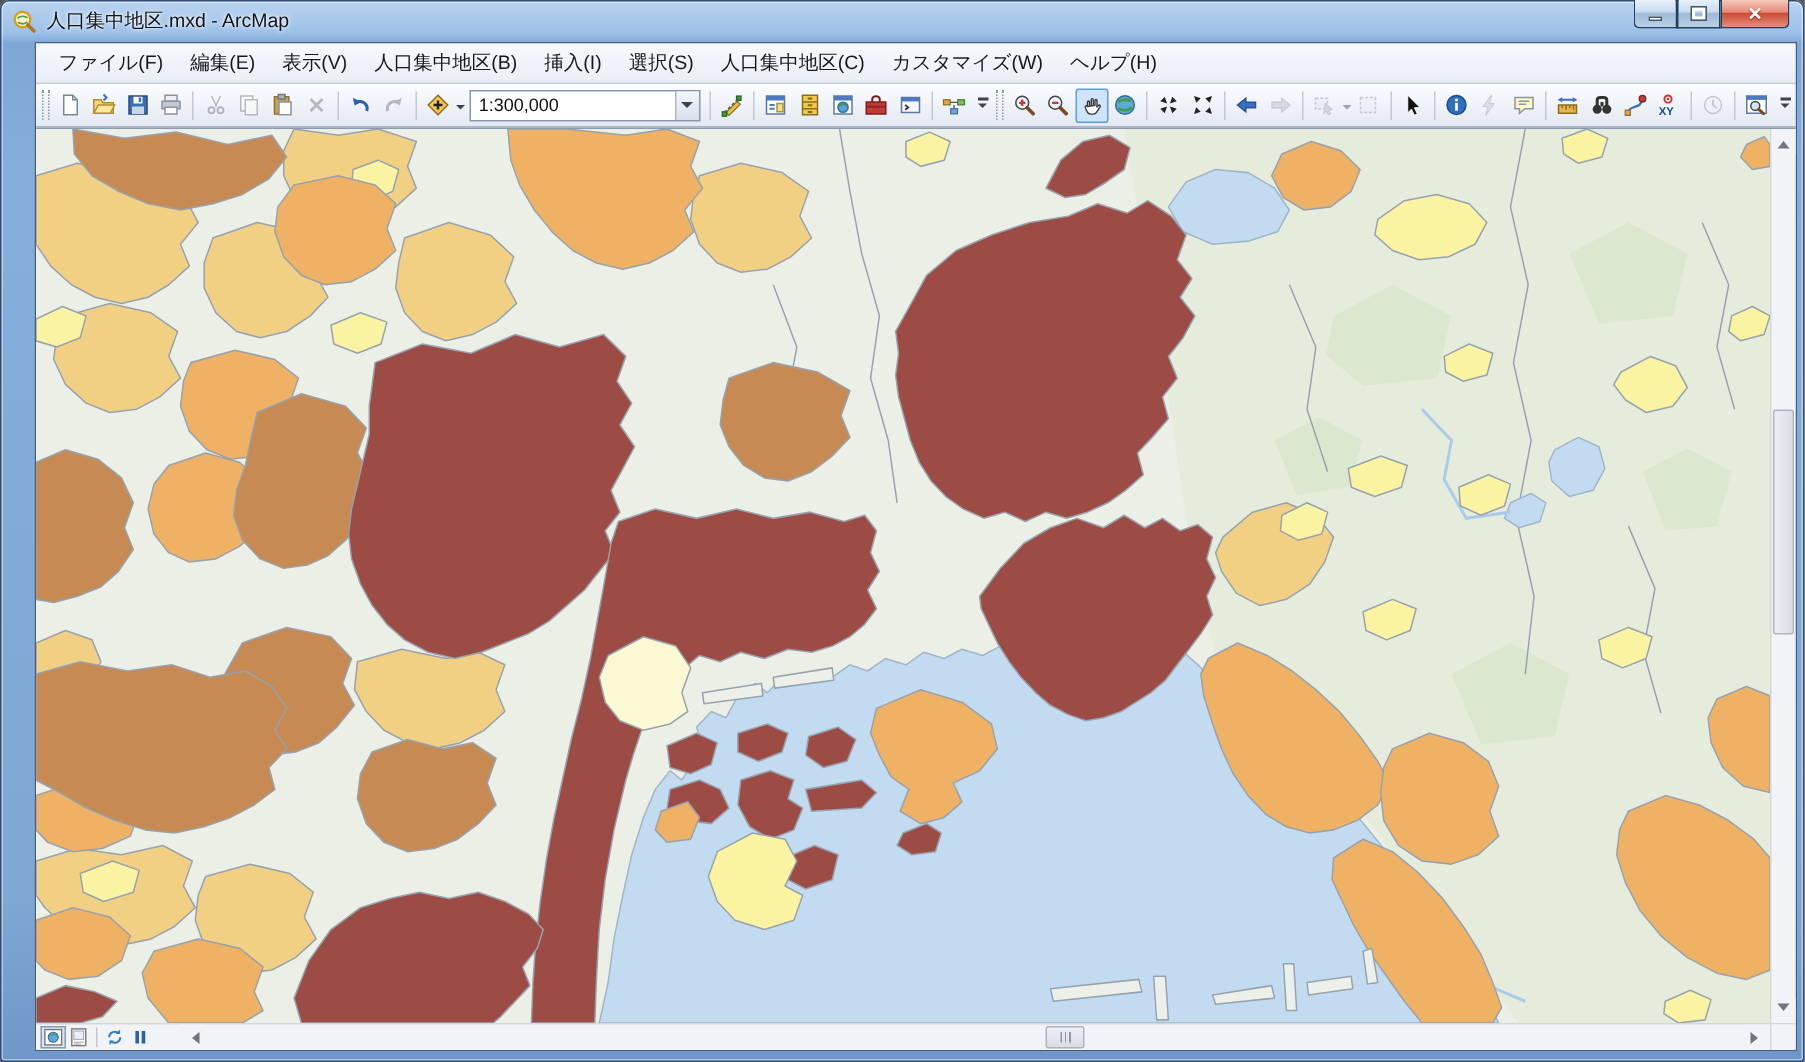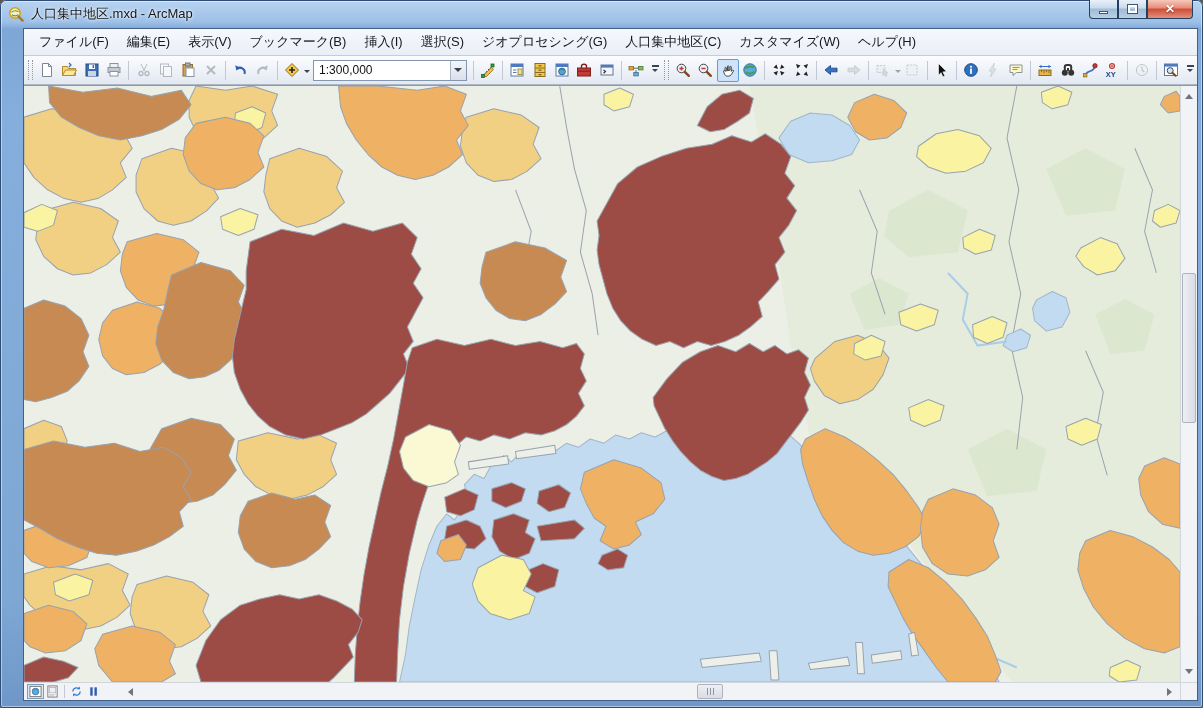--- a/index.html
+++ b/index.html
@@ -96,24 +96,23 @@
         </div>
     </div>
   </div>
 
   <div class="client">
 
     <div class="menubar" id="menubar">
         <span class="menu-item">ファイル(F)</span>
         <span class="menu-item">編集(E)</span>
         <span class="menu-item">表示(V)</span>
-        <span class="menu-item">ブックマーク(B)</span>
+        <span class="menu-item">人口集中地区(B)</span>
         <span class="menu-item">挿入(I)</span>
         <span class="menu-item">選択(S)</span>
-        <span class="menu-item">ジオプロセシング(G)</span>
         <span class="menu-item">人口集中地区(C)</span>
         <span class="menu-item">カスタマイズ(W)</span>
         <span class="menu-item">ヘルプ(H)</span>
       </div>
 
     <div class="toolbar">
       <div class="grip"></div>
 
       <div class="tbtn">
           <svg viewBox="0 0 16 16">

